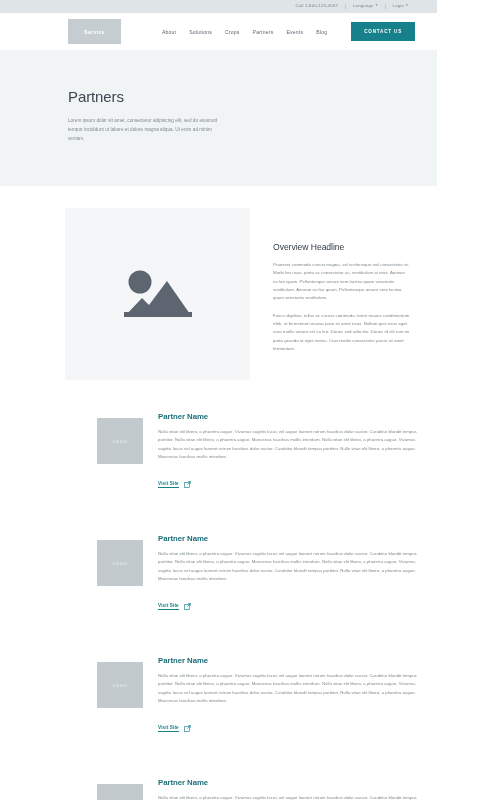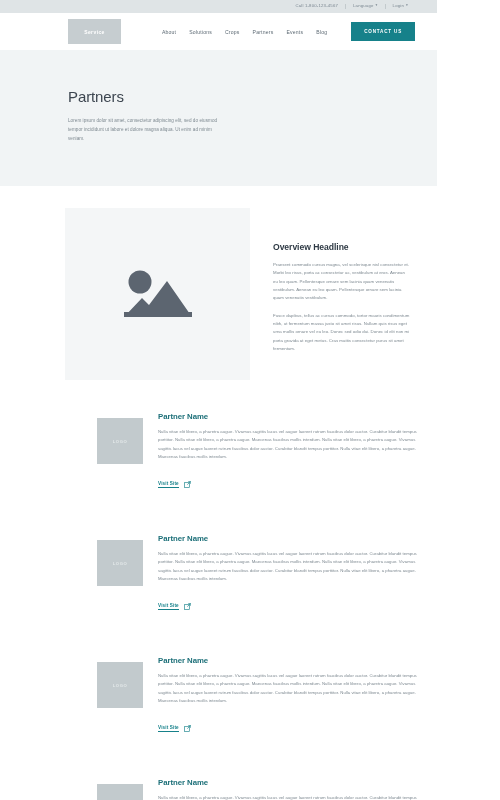--- a/index.html
+++ b/index.html
@@ -161,21 +161,21 @@
   }
 
   .overview-body {
     margin-left: 23px;
     padding-top: 34px;
     width: 137px;
   }
 
   .overview-title {
     font-size: 8.6px;
-    font-weight: 700;
+    font-weight: 400;
     color: #2f3a45;
     letter-spacing: -0.05px;
     margin-bottom: 9px;
   }
 
   .overview-para {
     font-size: 4.35px;
     line-height: 1.92;
     color: #7e8991;
     margin-bottom: 9px;

